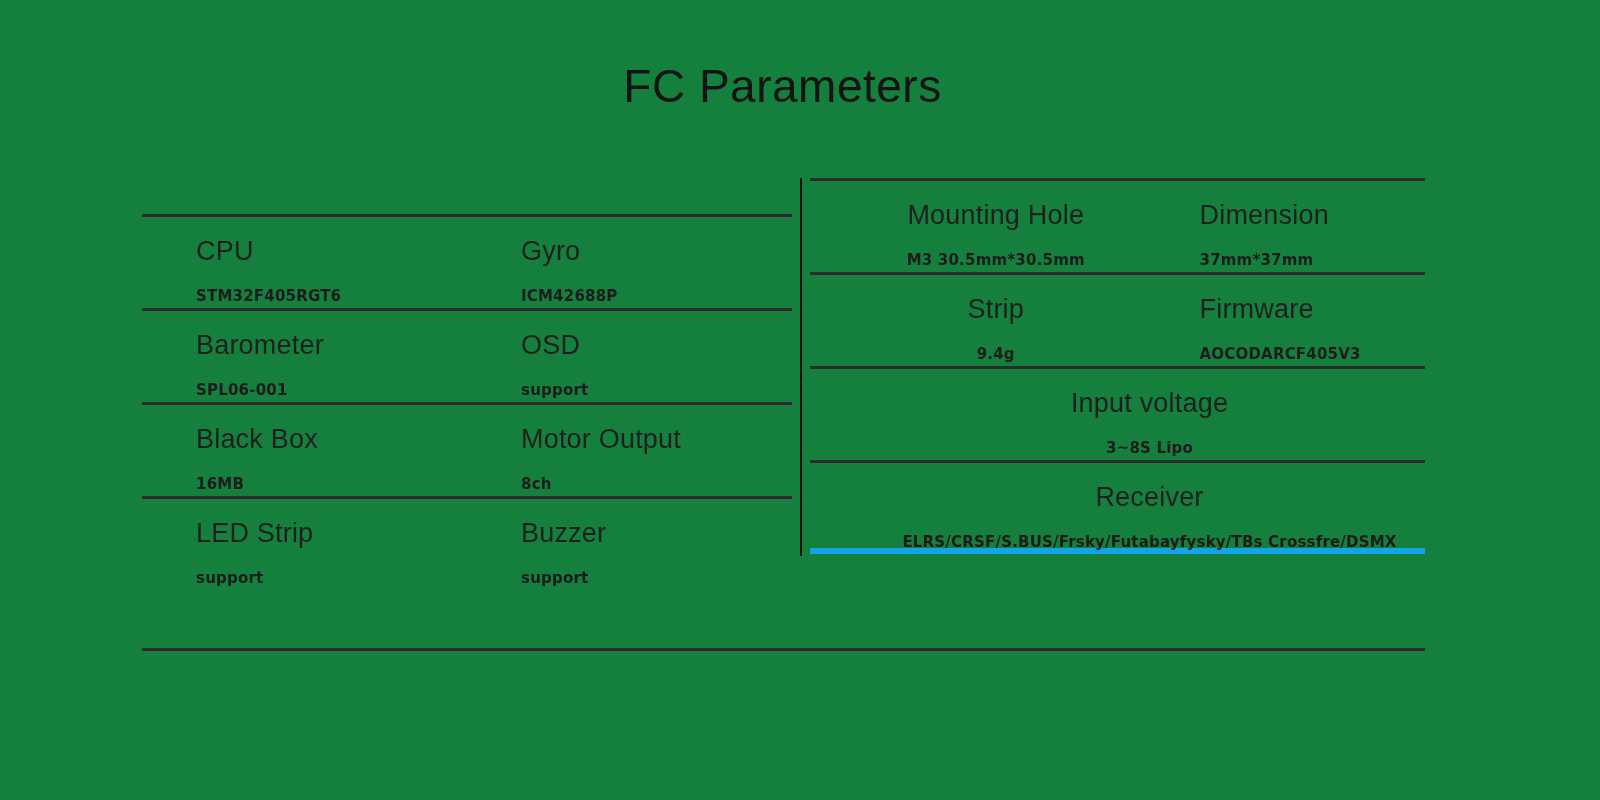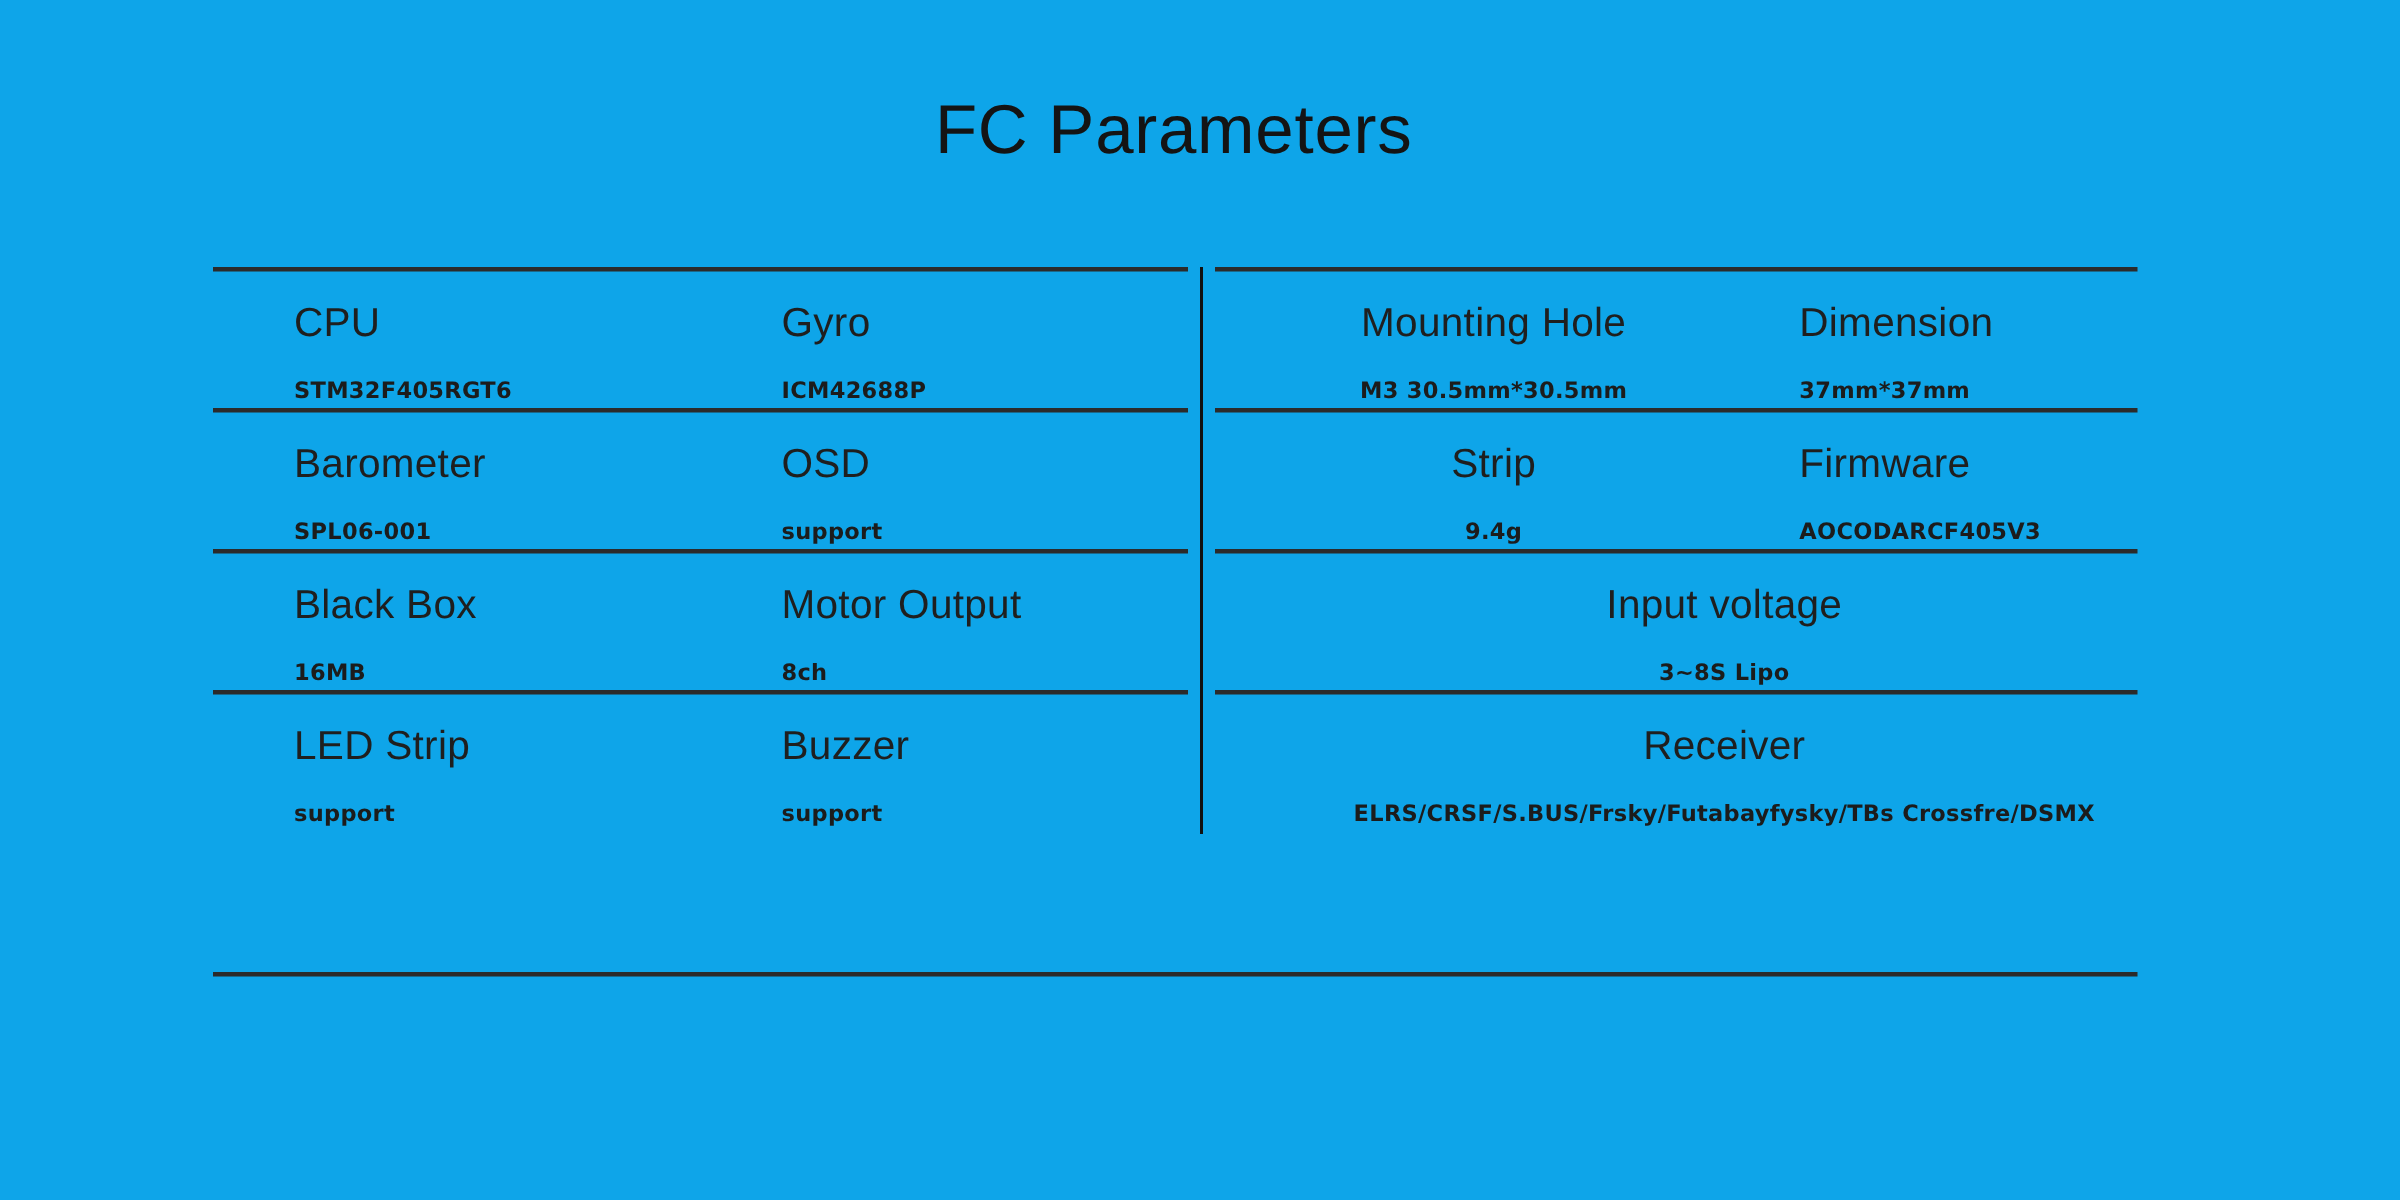--- a/index.html
+++ b/index.html
@@ -8,39 +8,39 @@
     width: 1600px;
     height: 800px;
     background: #ffffff;
     overflow: hidden;
     font-family: "Liberation Sans", sans-serif;
   }
   .stage {
     position: relative;
     width: 1600px;
     height: 800px;
-    background: #0ea5e9;
+    background: #15803d;
   }
   .page-title {
     position: absolute;
     left: 140px;
     top: 58px;
     width: 1285px;
     text-align: center;
     font-size: 46px;
     line-height: 56px;
     font-weight: 400;
     color: #141414;
     letter-spacing: 0.5px;
   }
   .spec-table {
     position: absolute;
     top: 178px;
   }
-  .spec-table.left  { left: 142px; width: 650px; }
+  .spec-table.left  { left: 142px; width: 650px; margin-top: 36px; }
   .spec-table.right { left: 810px; width: 615px; }
   .spec-row {
     box-sizing: border-box;
     height: 94px;
     border-top: 3px solid #2b2b2b;
     display: flex;
     flex-direction: row;
   }
   .spec-table.right .spec-row.last { border-bottom: 6px solid #0ea5e9; }
   .cell {

